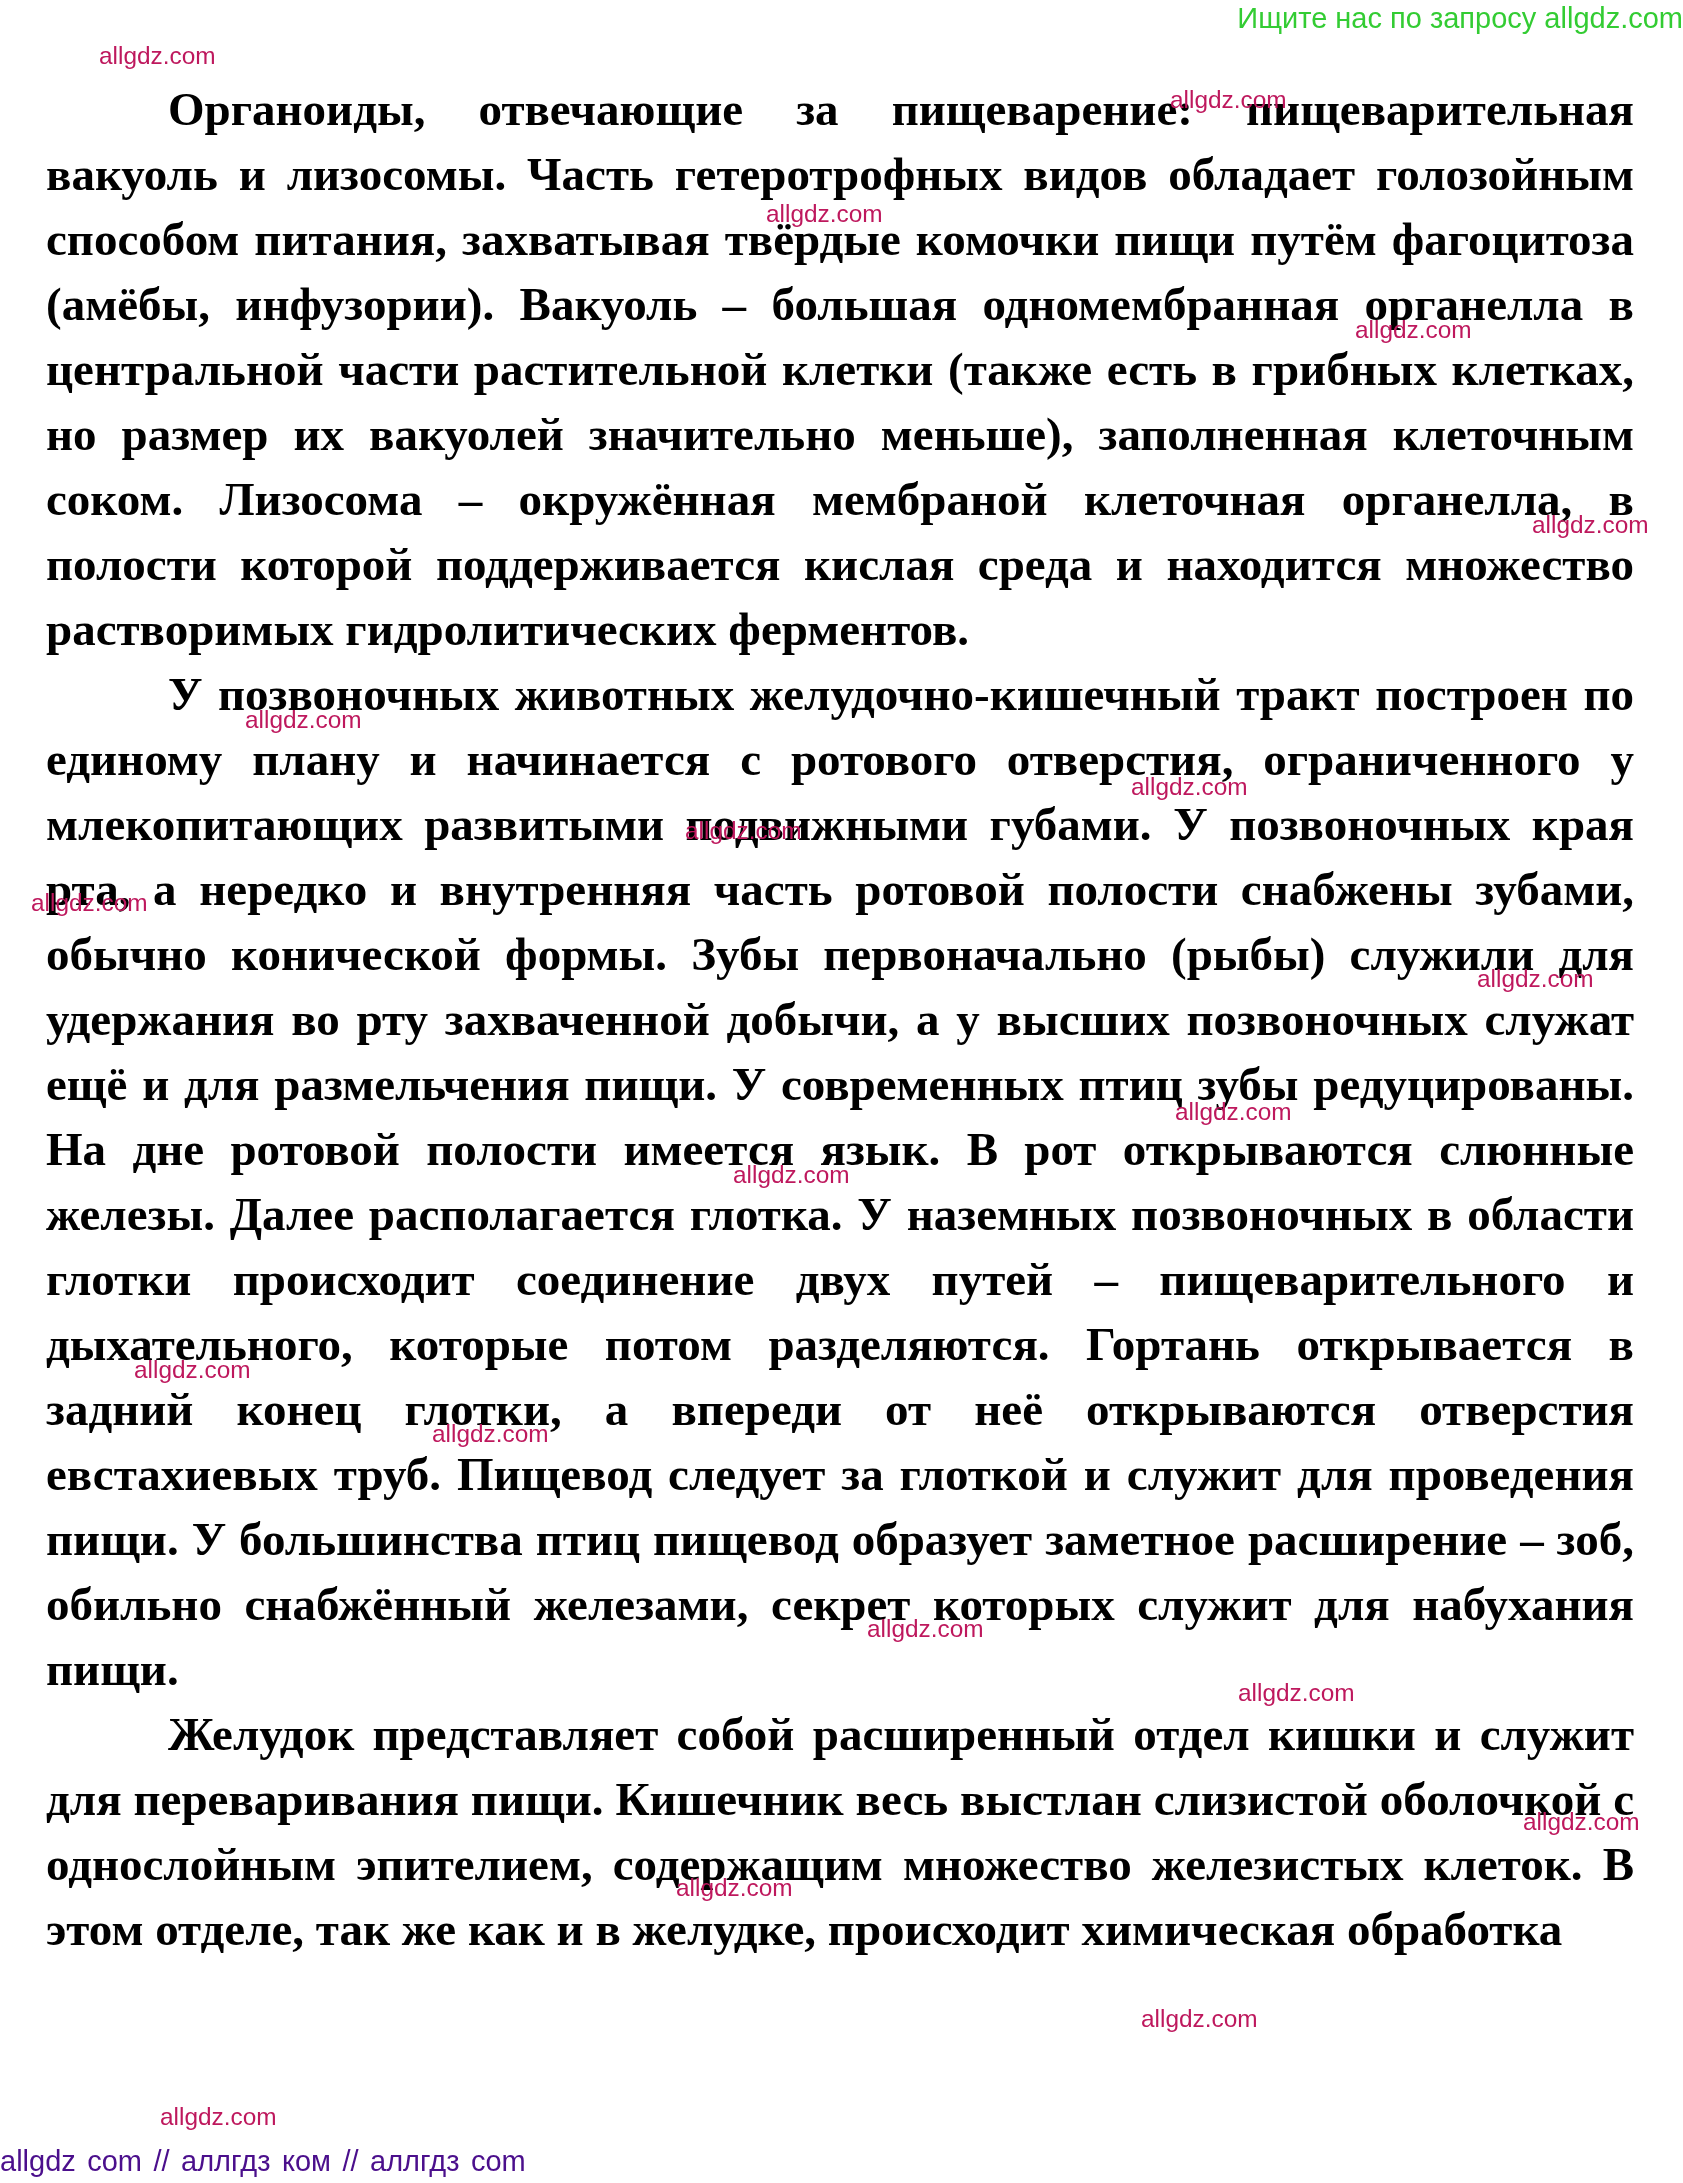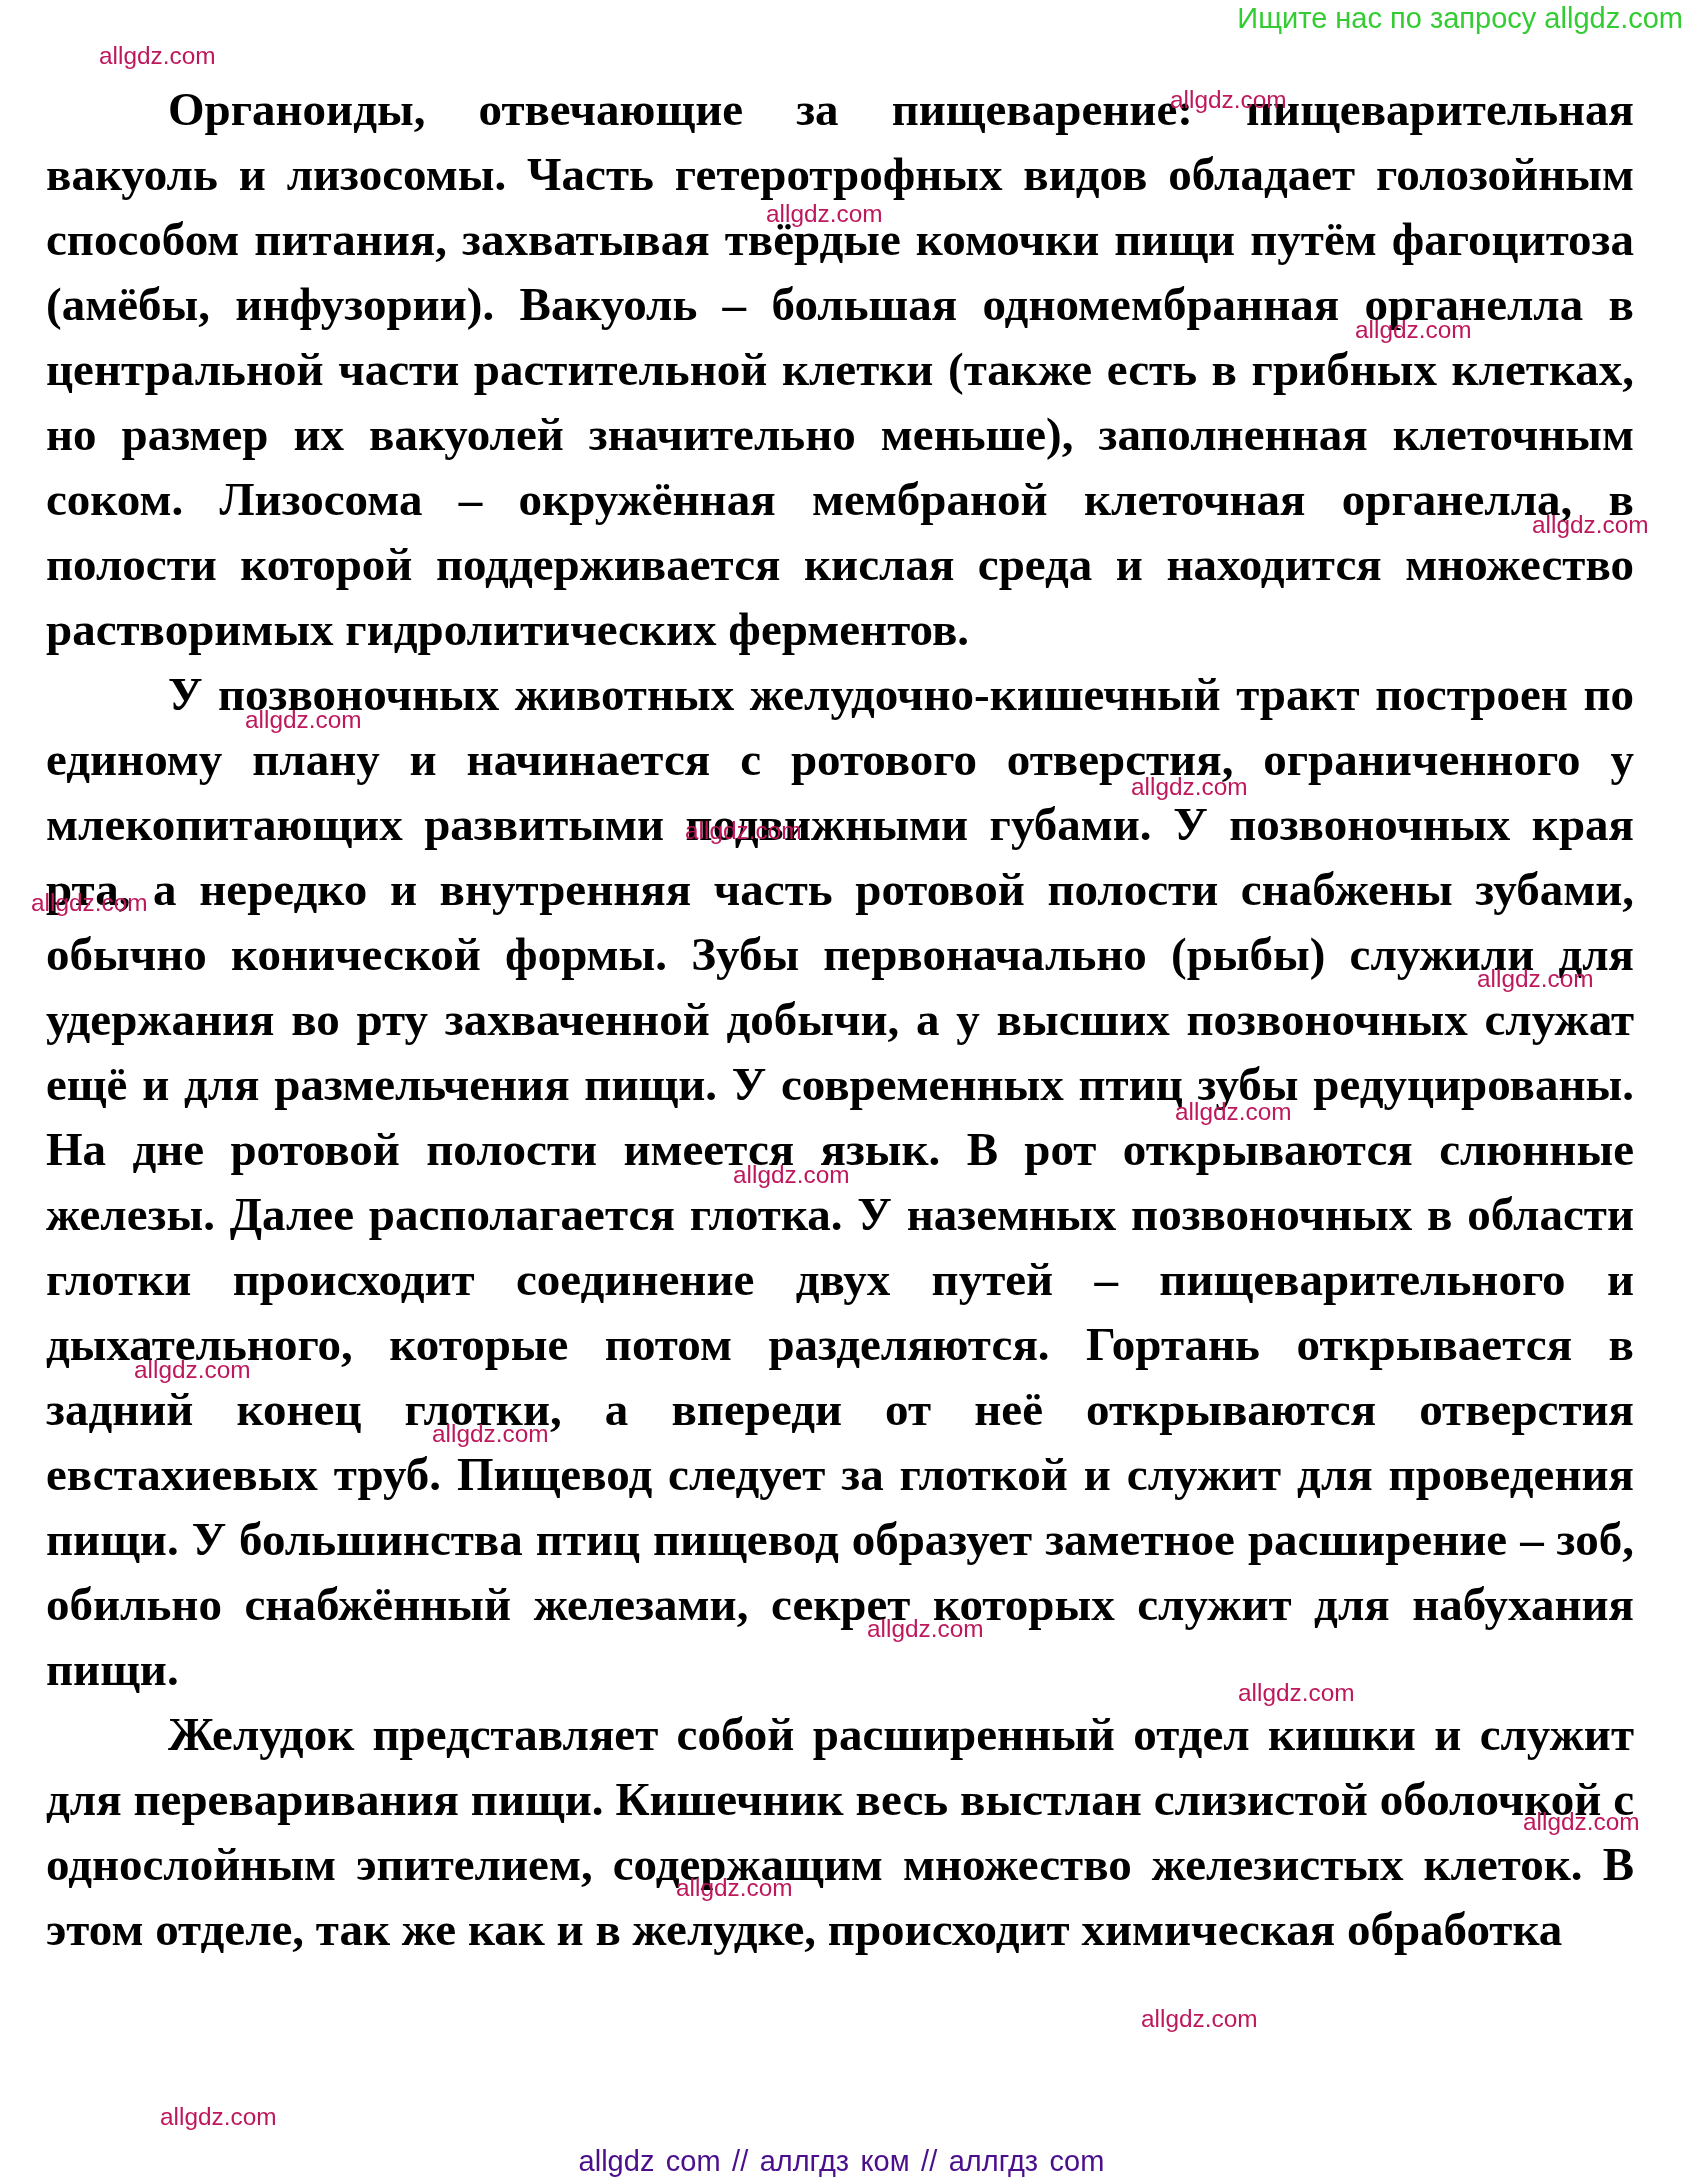--- a/index.html
+++ b/index.html
@@ -2,21 +2,21 @@
 <html style="font-size:13.4px"><head>
 <meta charset="utf-8">
 <style>
   html, body { margin: 0; padding: 0; background: #ffffff; }
   body { width: 1683px; height: 2183px; position: relative; overflow: hidden; }
   .top-banner {
     position: absolute; top: 1.7px; left: 0; width: 1683px; text-align: right;
     font-family: "Liberation Sans", sans-serif; font-size: 29px; color: #33cc33;
   }
   .footer {
-    position: absolute; top: 2145px; left: 0; width: 1683px; text-align: center;
+    position: absolute; top: 2145px; left: 0; width: 1683px; text-align: left;
     font-family: "Liberation Sans", sans-serif; font-size: 29px; color: #4b0f8c;
     word-spacing: 3.4px;
   }
   .wm {
     position: absolute; font-family: "Liberation Sans", sans-serif; font-size: 24.4px;
     color: #be185d; white-space: nowrap;
   }
   .doc {
     position: absolute; left: 46px; top: 77px; width: 1588px;
     font-family: "Liberation Serif", serif; font-size: 47px; line-height: 65px;

